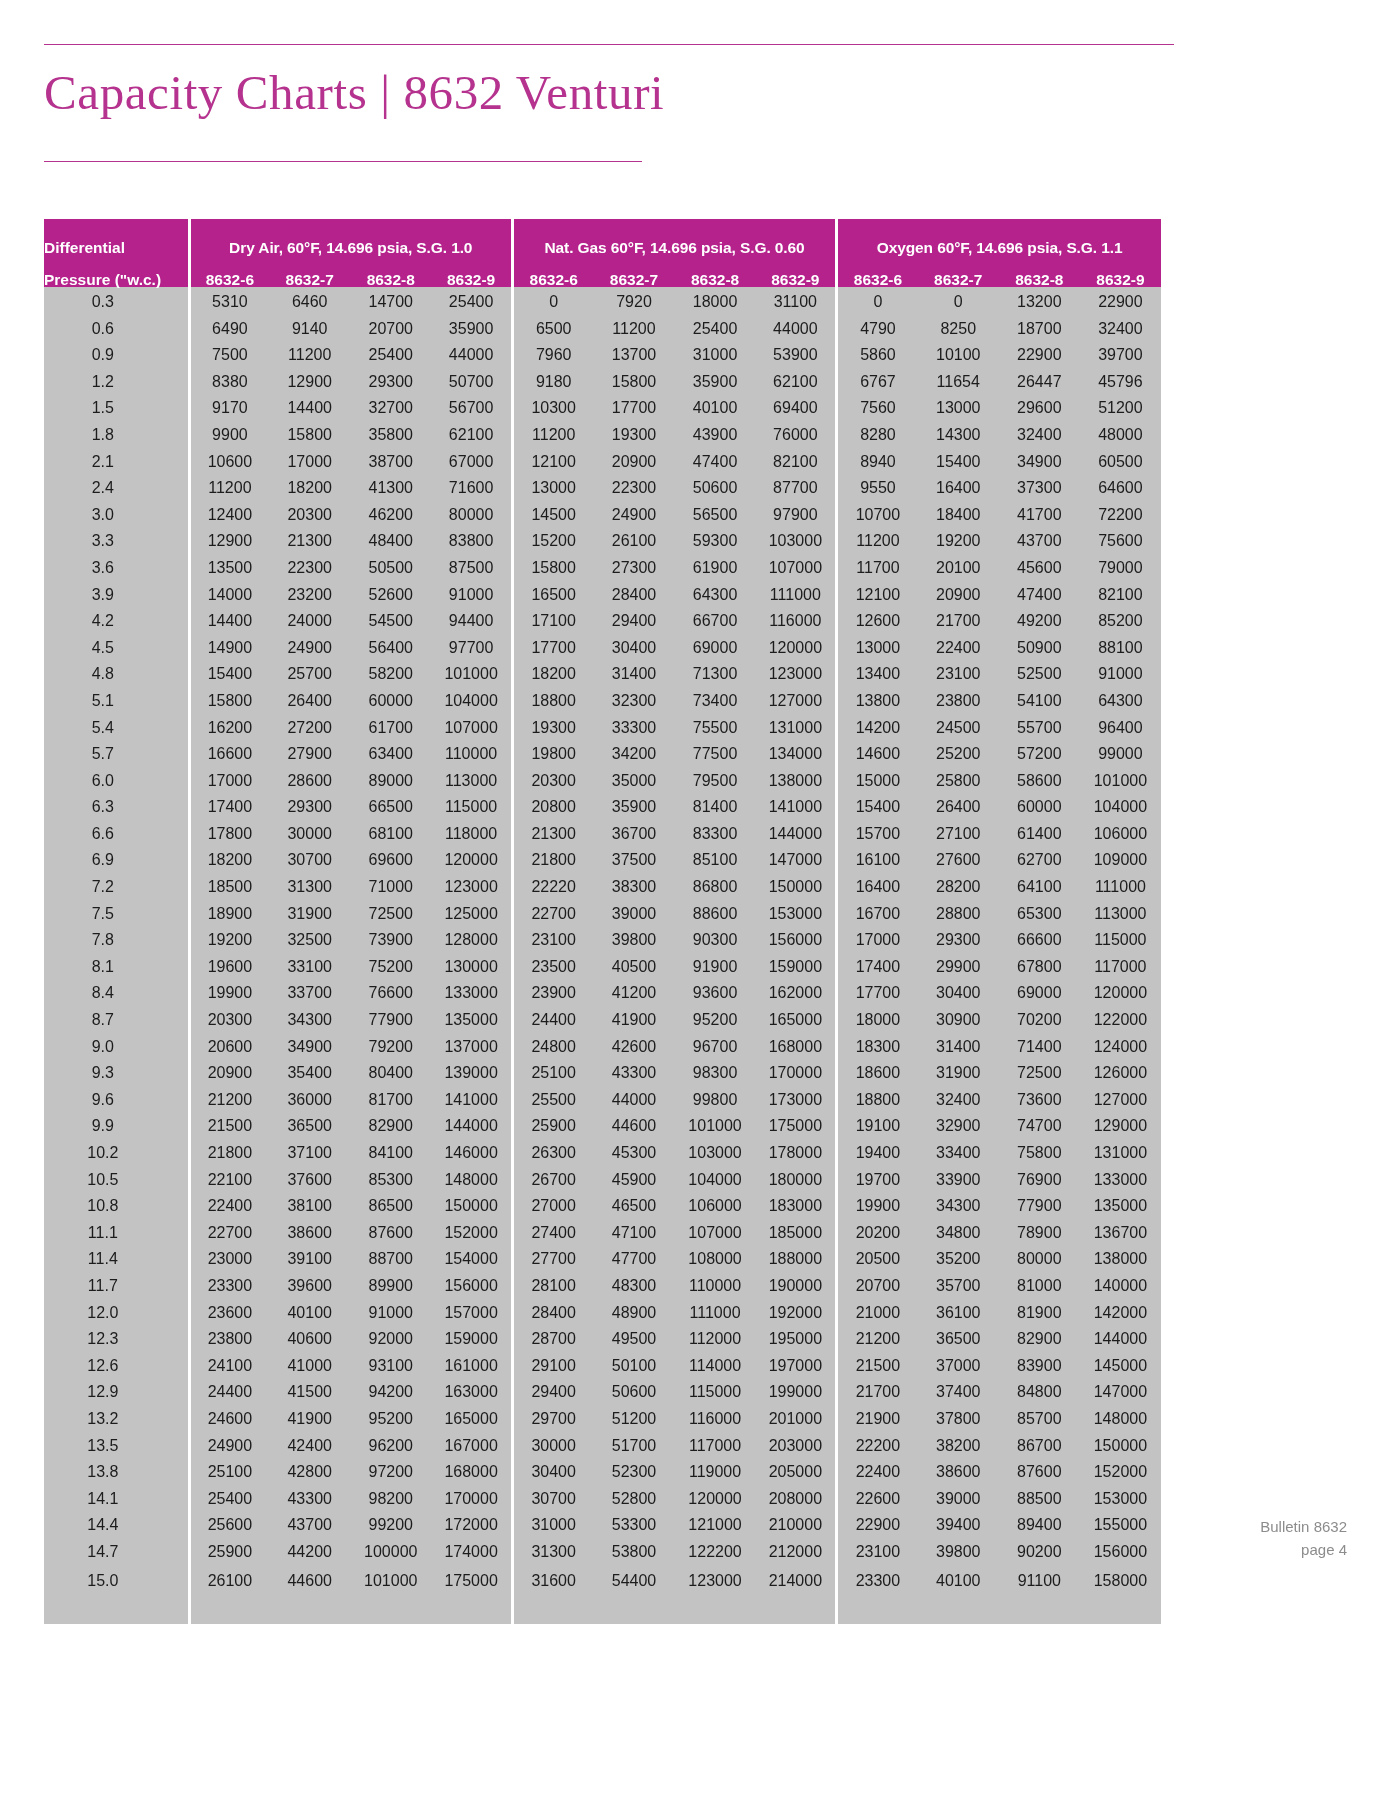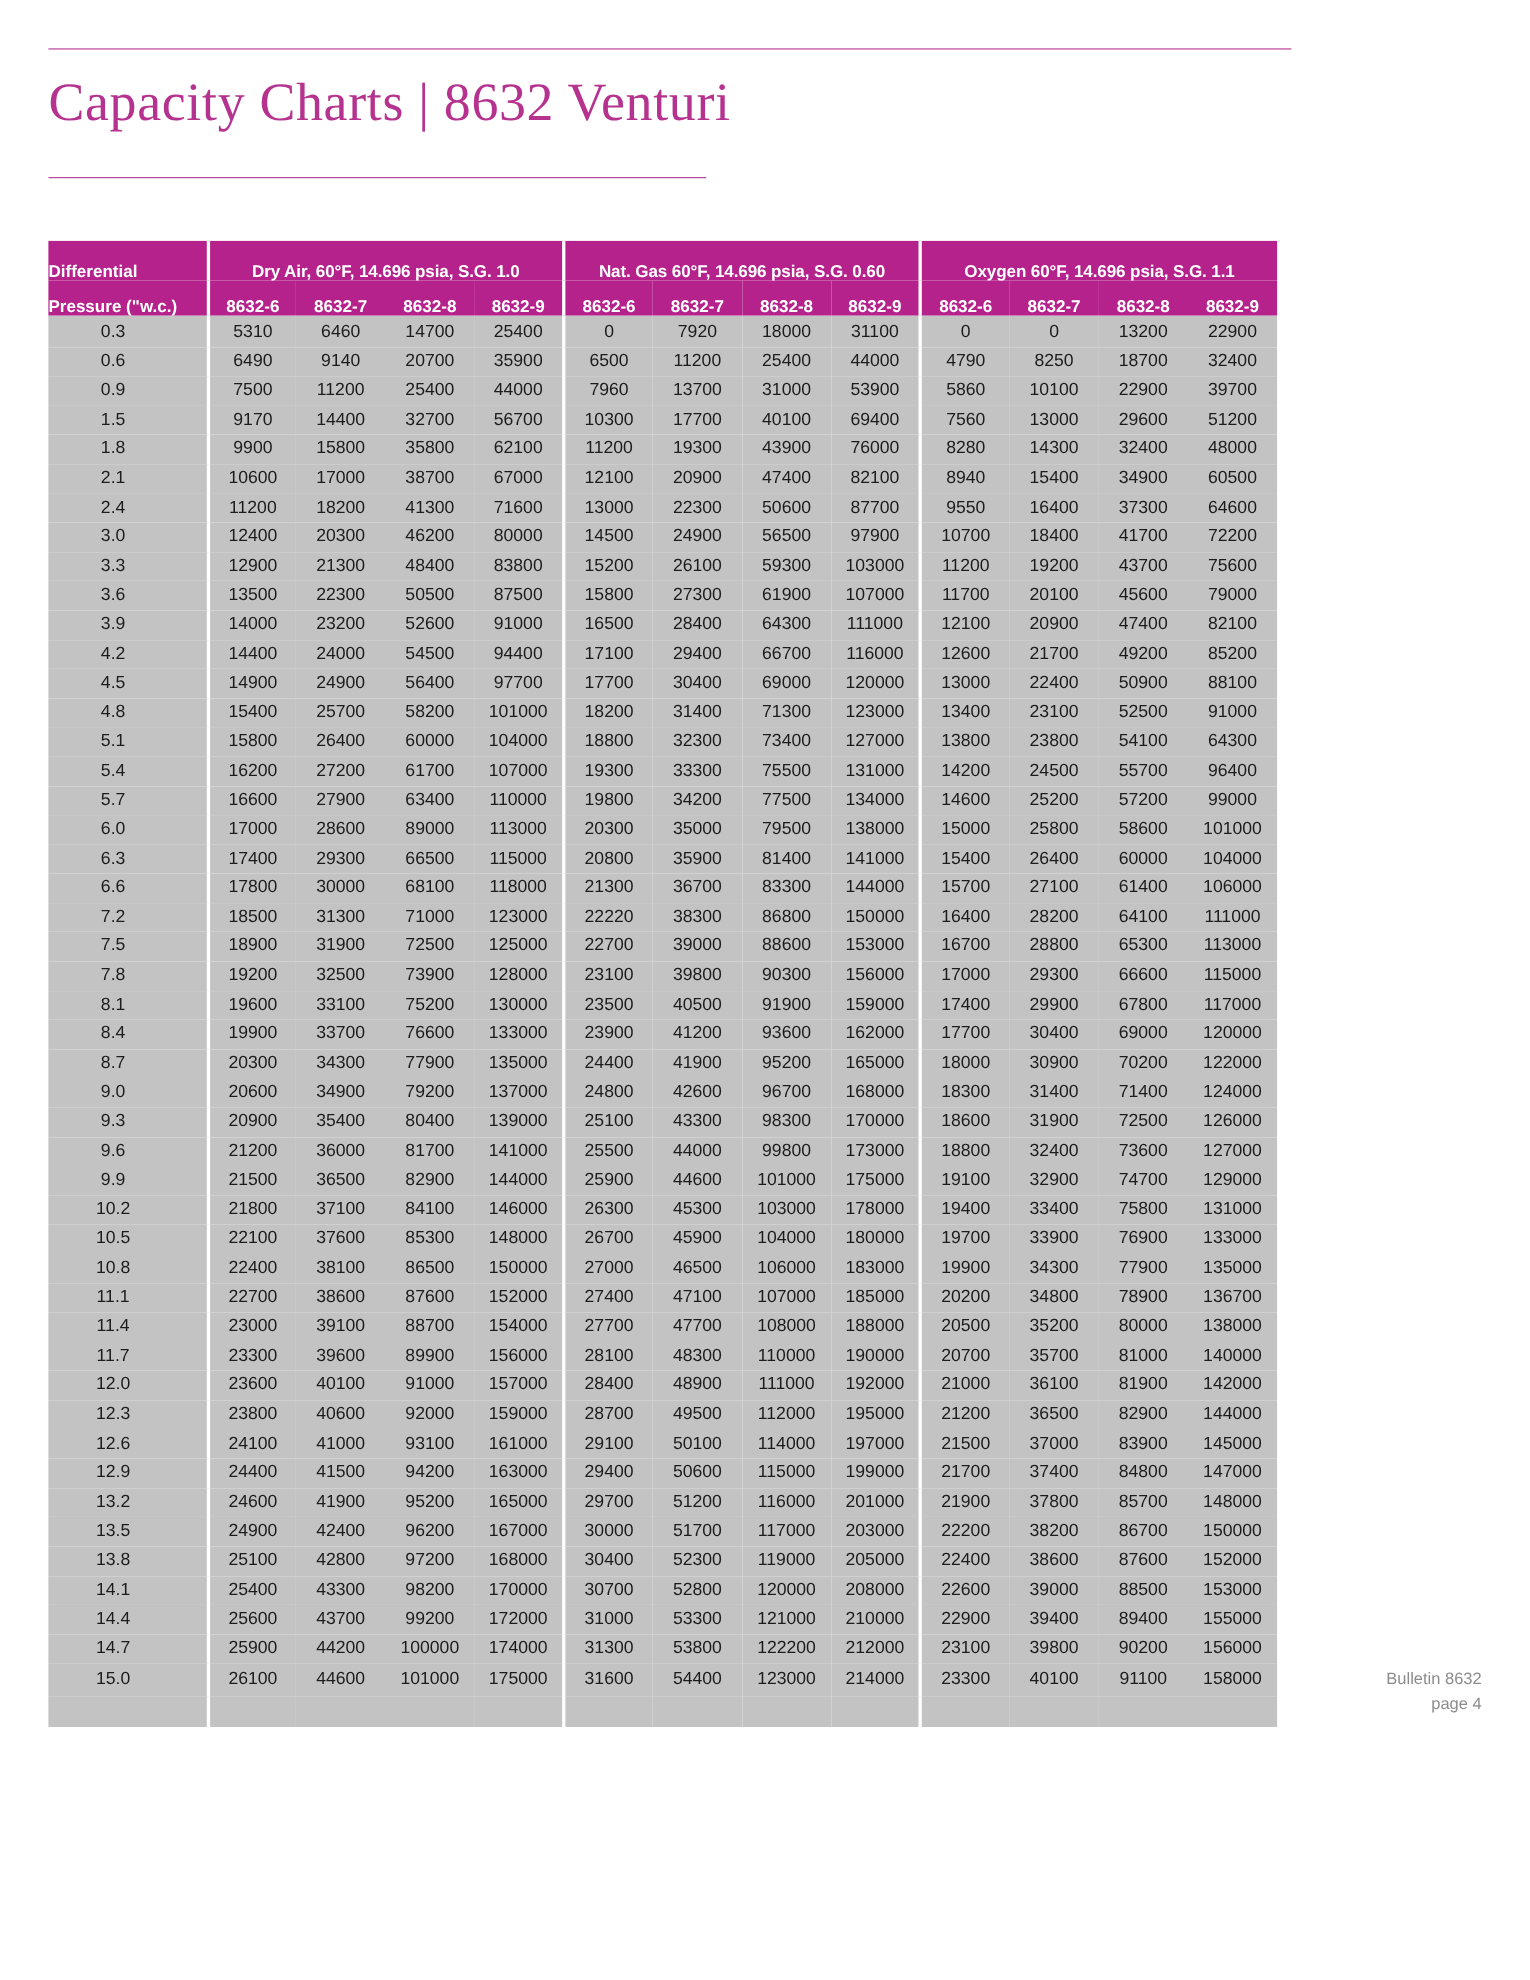--- a/index.html
+++ b/index.html
@@ -239,20 +239,35 @@
             <td class="sep-left">7960</td>
             <td>13700</td>
             <td>31000</td>
             <td>53900</td>
             <td class="sep-left">5860</td>
             <td>10100</td>
             <td>22900</td>
             <td>39700</td>
           </tr>
           <tr>
+            <td class="dp">1.2</td>
+            <td class="sep-left">8380</td>
+            <td>12900</td>
+            <td>29300</td>
+            <td>50700</td>
+            <td class="sep-left">9180</td>
+            <td>15800</td>
+            <td>35900</td>
+            <td>62100</td>
+            <td class="sep-left">6767</td>
+            <td>11654</td>
+            <td>26447</td>
+            <td>45796</td>
+          </tr>
+          <tr>
             <td class="dp">1.5</td>
             <td class="sep-left">9170</td>
             <td>14400</td>
             <td>32700</td>
             <td>56700</td>
             <td class="sep-left">10300</td>
             <td>17700</td>
             <td>40100</td>
             <td>69400</td>
             <td class="sep-left">7560</td>
@@ -492,20 +507,35 @@
             <td>68100</td>
             <td>118000</td>
             <td class="sep-left">21300</td>
             <td>36700</td>
             <td>83300</td>
             <td>144000</td>
             <td class="sep-left">15700</td>
             <td>27100</td>
             <td>61400</td>
             <td>106000</td>
+          </tr>
+          <tr>
+            <td class="dp">6.9</td>
+            <td class="sep-left">18200</td>
+            <td>30700</td>
+            <td>69600</td>
+            <td>120000</td>
+            <td class="sep-left">21800</td>
+            <td>37500</td>
+            <td>85100</td>
+            <td>147000</td>
+            <td class="sep-left">16100</td>
+            <td>27600</td>
+            <td>62700</td>
+            <td>109000</td>
           </tr>
           <tr>
             <td class="dp">7.2</td>
             <td class="sep-left">18500</td>
             <td>31300</td>
             <td>71000</td>
             <td>123000</td>
             <td class="sep-left">22220</td>
             <td>38300</td>
             <td>86800</td>

